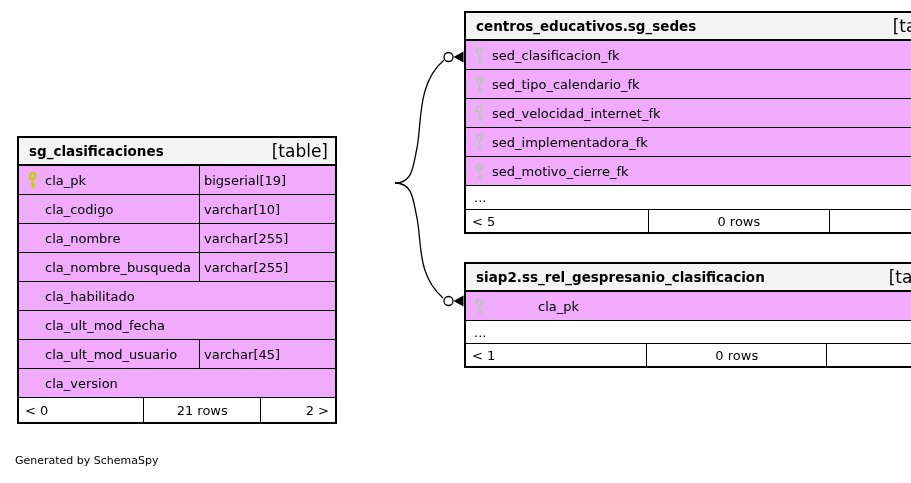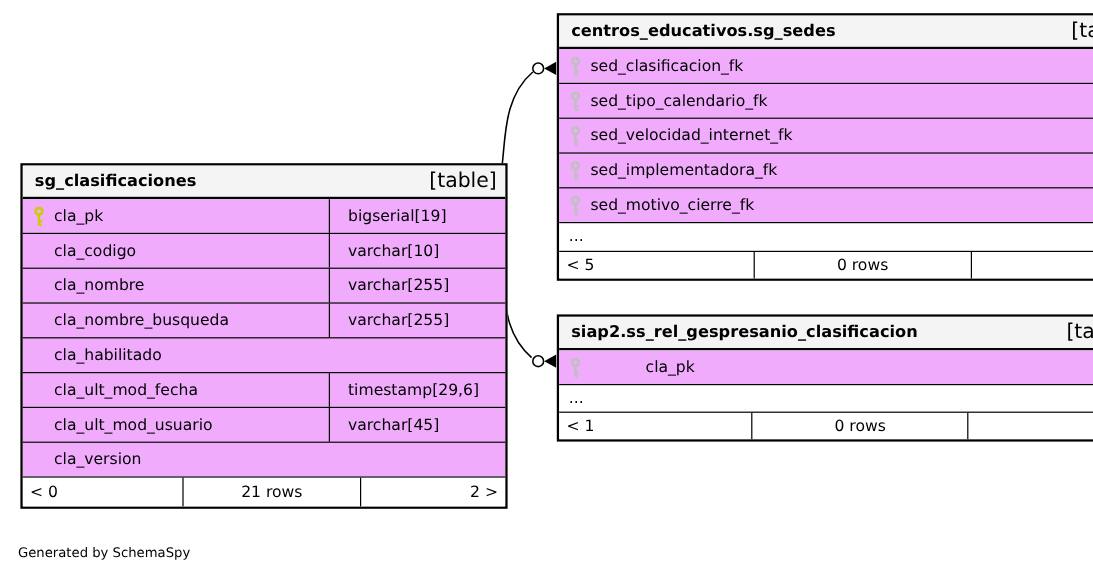--- a/index.html
+++ b/index.html
@@ -14,26 +14,26 @@
     background:var(--header-bg,#f4f4f4);border-bottom:2px solid var(--border,#000);
     height:26px;padding:0 7px 0 10px;font-weight:bold;font-size:13.5px;
   }
   .badge{font-weight:normal;font-size:17px;}
   .row{display:flex;align-items:stretch;height:28px;background:#f0abfc;}
   .row + .row, .ell, .tfooter{border-top:1px solid var(--border,#000);}
   .icon-cell{width:26px;display:flex;align-items:center;justify-content:center;flex:none;}
   .name-cell{flex:1;display:flex;align-items:center;}
   .name-cell.indent{padding-left:46px;}
   .type-cell{width:131px;flex:none;border-left:1px solid var(--border,#000);
-    padding-left:15px;display:flex;align-items:center;}
+    padding-left:4px;display:flex;align-items:center;}
   .ell{height:22px;display:flex;align-items:center;padding-left:8px;background:#fff;}
   .tfooter{display:flex;align-items:stretch;height:24px;background:#fff;}
   .f-cell{display:flex;align-items:center;}
   .f-left{width:33%;padding-left:6px;box-sizing:border-box;}
-  .f-center{width:37%;justify-content:center;border-left:1px solid var(--border,#000);box-sizing:border-box;}
+  .f-center{width:37%;justify-content:center;border-left:1px solid var(--border,#000);box-sizing:border-box;margin-left:20px;}
   .f-right{flex:1;justify-content:flex-end;padding-right:6px;border-left:1px solid var(--border,#000);box-sizing:border-box;}
   .keysvg{display:block;}
   .pk{color:var(--pk-key,#cccc00);}
   .fk{color:var(--fk-key,#c0c0c0);}
   #connectors{position:absolute;left:0;top:0;pointer-events:none;}
   #gen-note{position:absolute;left:15px;top:454px;font-size:11px;}
 </style>
 </head>
 <body>
 
@@ -43,21 +43,21 @@
     <g fill="none" stroke="#000" stroke-width="1.3">
       <path d="M395,183 C413,183 413,166 417,148 C422,122 417,83 444,60"></path>
       <path d="M395,183 C413,183 413,200 417,218 C422,244 417,275 443,298"></path>
     </g>
     <circle cx="448.5" cy="57" r="4.5" fill="#fff" stroke="#000" stroke-width="1.3"></circle>
     <polygon points="453.5,57 463.5,51.5 463.5,62.5" fill="#000"></polygon>
     <circle cx="448.5" cy="301" r="4.5" fill="#fff" stroke="#000" stroke-width="1.3"></circle>
     <polygon points="453.5,301 463.5,295.5 463.5,306.5" fill="#000"></polygon>
   </svg>
 
-  <div class="tbl" style="left:17px;top:136px;width:406px;">
+  <div class="tbl" style="left:17px;top:136px;width:320px;">
     <div class="tbl-header">
       <span>sg_clasificaciones</span>
       <span class="badge">[table]</span>
     </div>
     <div class="row">
       <span class="icon-cell">
         <svg class="keysvg pk" width="11" height="17" viewBox="0 0 11 17">
           <circle cx="5.5" cy="4" r="2.8" fill="none" stroke="currentColor" stroke-width="2.2"></circle>
           <path d="M5.5 6.8 V16 M5.5 12.5 H8.2 M5.5 15.5 H7.6" fill="none" stroke="currentColor" stroke-width="2"></path>
         </svg>
@@ -80,21 +80,20 @@
       <span class="name-cell">cla_nombre_busqueda</span>
       <span class="type-cell">varchar[255]</span>
     </div>
     <div class="row">
       <span class="icon-cell"></span>
       <span class="name-cell">cla_habilitado</span>
     </div>
     <div class="row">
       <span class="icon-cell"></span>
       <span class="name-cell">cla_ult_mod_fecha</span>
-      <span class="type-cell">timestamp[29,6]</span>
     </div>
     <div class="row">
       <span class="icon-cell"></span>
       <span class="name-cell">cla_ult_mod_usuario</span>
       <span class="type-cell">varchar[45]</span>
     </div>
     <div class="row">
       <span class="icon-cell"></span>
       <span class="name-cell">cla_version</span>
     </div>

